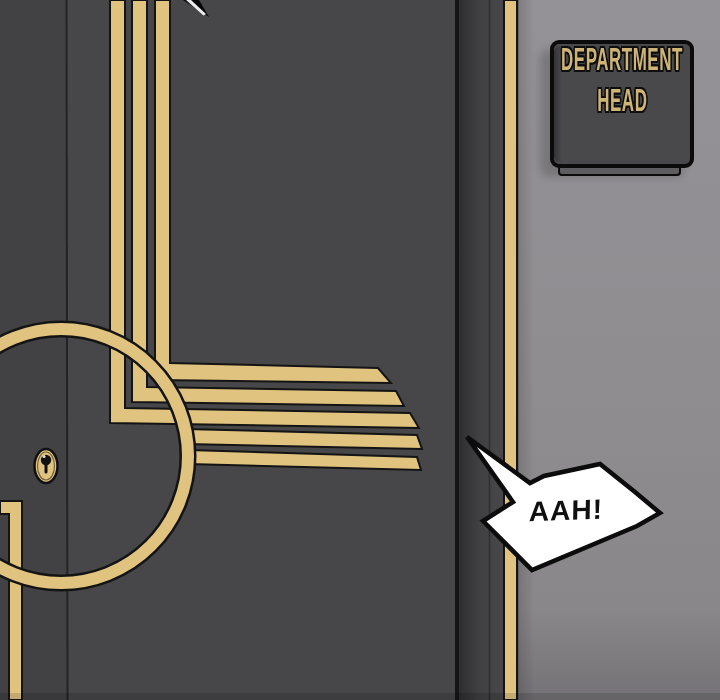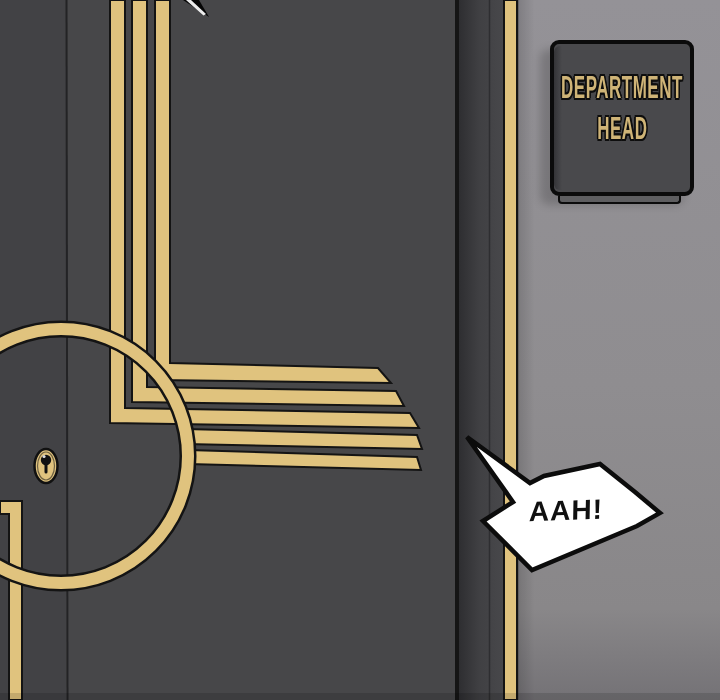--- a/index.html
+++ b/index.html
@@ -10,21 +10,21 @@
   }
   .art{position:absolute;left:0;top:0;}
 
   
   .sign{
     position:absolute;left:550px;top:40px;width:136px;height:120px;
     background:#49494c;
     border:4px solid #0b0b0b;border-radius:9px;
     box-shadow:-10px 9px 9px rgba(0,0,0,.18);
     display:flex;flex-direction:column;align-items:center;
-    padding-top:28px;box-sizing:content-box;
+    box-sizing:content-box;
     z-index:3;
   }
   .sign-bevel-left{
     position:absolute;left:0;top:2px;bottom:2px;width:8px;
     background:linear-gradient(90deg,#343437,#49494c);
     border-radius:6px 0 0 6px;
   }
   .sign-face-bottom{
     position:absolute;left:4px;right:9px;bottom:-12px;height:6px;
     background:#5e5e60;border:2px solid #0b0b0b;border-top:none;

